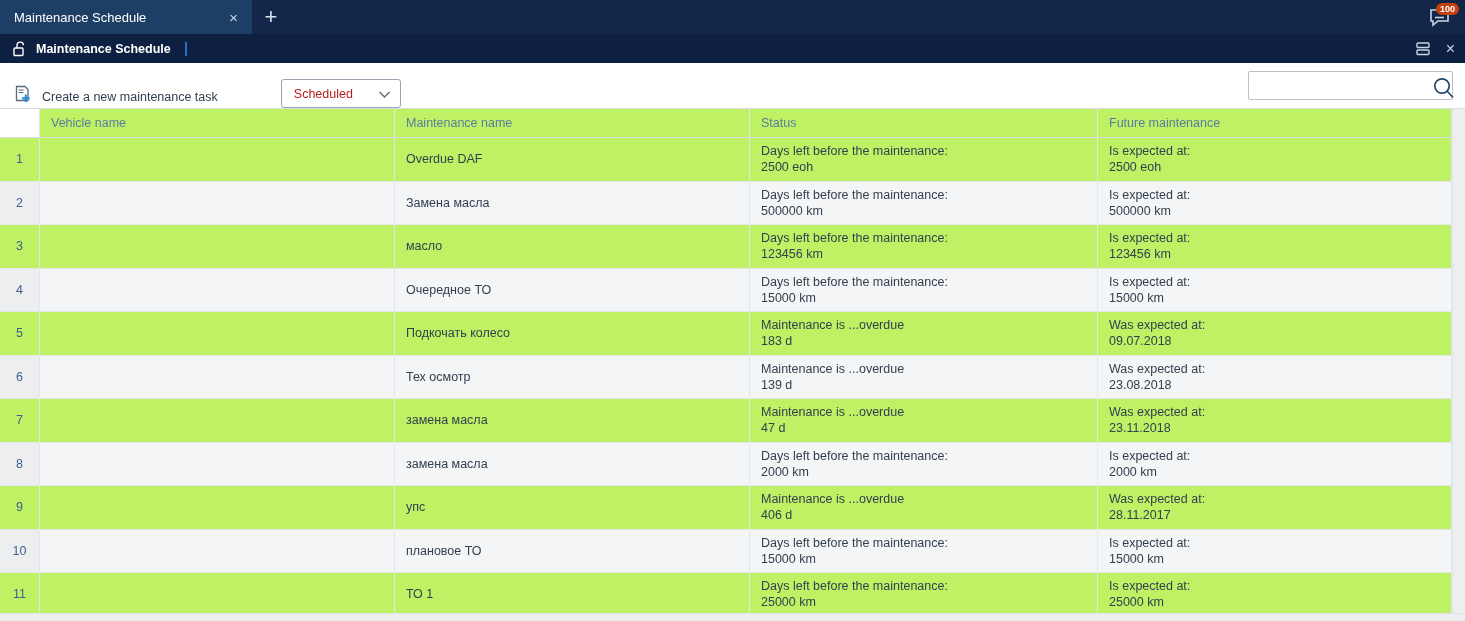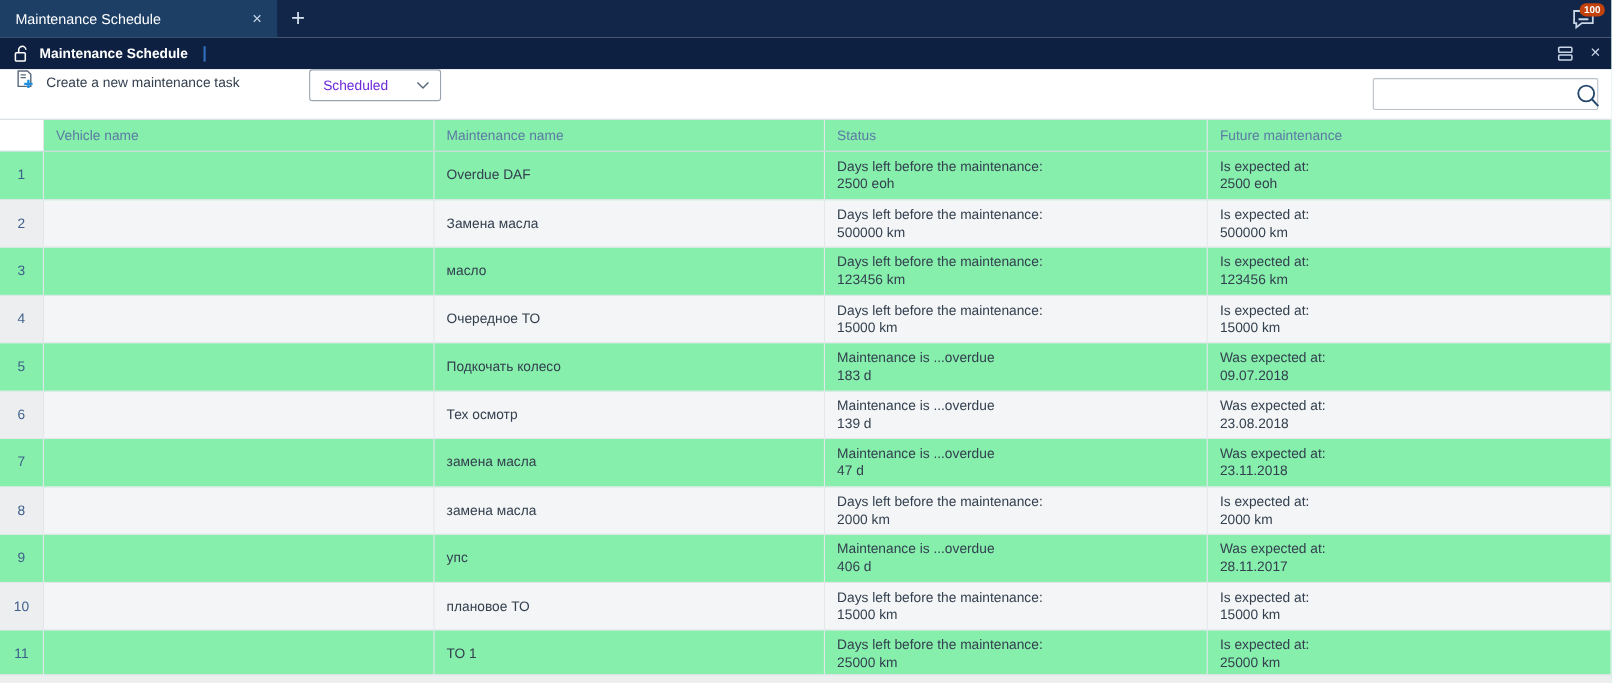--- a/index.html
+++ b/index.html
@@ -76,38 +76,38 @@
   .crumb-x {
     color: #c9d6e6; font-size: 16px; line-height: 1;
     cursor: pointer; padding-right: 2px;
   }
 
   
   .toolbar {
     height: 46px;
     background: #ffffff;
     border-bottom: 1px solid #d8dde3;
-    display: flex; align-items: flex-start;
+    display: flex; align-items: flex-end;
     padding: 0 10px 0 14px;
     position: relative;
   }
   .create-task { display: flex; align-items: center; cursor: pointer; }
   .create-task .lbl {
     font-size: 12.5px; color: #33404f; margin-left: 9px; white-space: nowrap;
   }
   .sched-select {
     margin-left: 63px;
     width: 120px; height: 29px;
     border: 1px solid #9aa4b0; border-radius: 3px;
     background: #fff;
     display: flex; align-items: center; justify-content: space-between;
     padding: 0 9px 0 12px;
     cursor: pointer;
   }
-  .sched-select .val { font-size: 12.5px; color: #6d28d9; }
+  .sched-select .val { font-size: 12.5px; color: #b91c1c; }
   .filters { display: flex; align-items: center; margin-left: 155px; gap: 18px; }
   .filter {
     font-size: 12.5px; color: #5b7ba3; cursor: pointer; white-space: nowrap;
   }
   .filter.active { color: #23334a; font-weight: bold; }
   .search-wrap {
     position: absolute; right: 12px; top: 8px;
     width: 205px; height: 29px;
     border: 1px solid #b9c0c8; border-radius: 2px;
     background: #fff;
@@ -122,22 +122,21 @@
   }
   .search-icon {
     position: absolute; right: -7px; bottom: -8px;
     cursor: pointer;
   }
 
   
   .table-area {
     height: calc(621px - 34px - 29px - 46px);
     display: flex;
-    background: #86efac;
-    flex-direction: column;
+    background: #bef264;
   }
   .grid { flex: 1; display: flex; flex-direction: column; overflow: hidden; }
   .grid-head {
     display: flex;
     height: 29px;
     border-bottom: 1px solid #d8dde3;
     flex: none;
   }
   .grid-head .cell {
     font-size: 12.5px; color: #5b7ba3;

